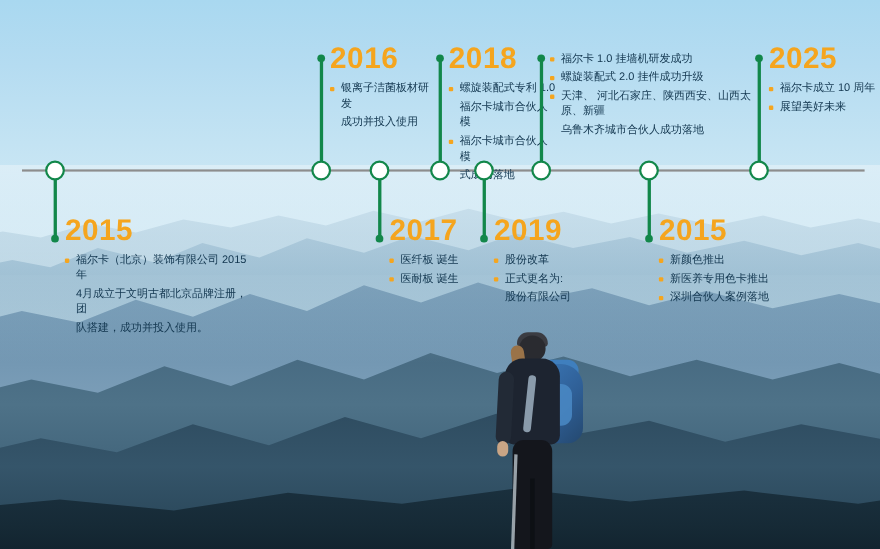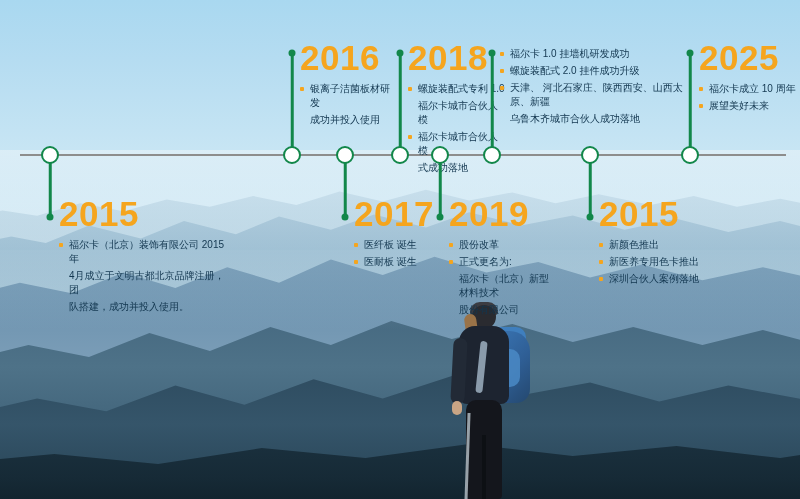--- a/index.html
+++ b/index.html
@@ -121,21 +121,21 @@
     position: absolute; width: 2.5px; background: #12874a; transform: translateX(-50%);
   }
   .stem-dot {
     position: absolute; width: 7px; height: 7px; border-radius: 50%;
     background: #12874a; transform: translate(-50%, -50%);
   }
 
   
   .entry { position: absolute; }
   .year {
-    font-size: 35px; font-weight: 700; color: #F5A51E;
+    font-size: 27px; font-weight: 700; color: #F5A51E;
     letter-spacing: .5px; line-height: 1;
     font-family: "Liberation Sans", "DejaVu Sans", sans-serif;
   }
   .bullets { margin-top: 7px; }
   .bullet {
     position: relative; padding-left: 10px; margin-bottom: 3px;
     font-size: 10px; line-height: 14px; color: #12364f; font-weight: 400;
   }
   .bullet::before {
     content: ""; position: absolute; left: 0; top: 5px;
@@ -227,21 +227,20 @@
   </div>
 
   <div class="stem" style="left:440px; top:155px; height:62px;"></div>
   <div class="stem-dot" style="left:440px; top:217px;"></div>
   <div class="node" style="left:440px;"></div>
   <div class="entry" style="left:449px; top:196px; width:108px;">
     <div class="year">2019</div>
     <div class="bullets">
       <div class="bullet">股份改革</div>
       <div class="bullet">正式更名为:</div>
-      <div class="bullet nodot">福尔卡（北京）新型材料技术</div>
       <div class="bullet nodot">股份有限公司</div>
     </div>
   </div>
 
   <div class="stem" style="left:492px; top:53px; height:102px;"></div>
   <div class="stem-dot" style="left:492px; top:53px;"></div>
   <div class="node" style="left:492px;"></div>
   <div class="entry" style="left:500px; top:40px; width:190px;">
     <div class="bullets">
       <div class="bullet">福尔卡 1.0 挂墙机研发成功</div>

